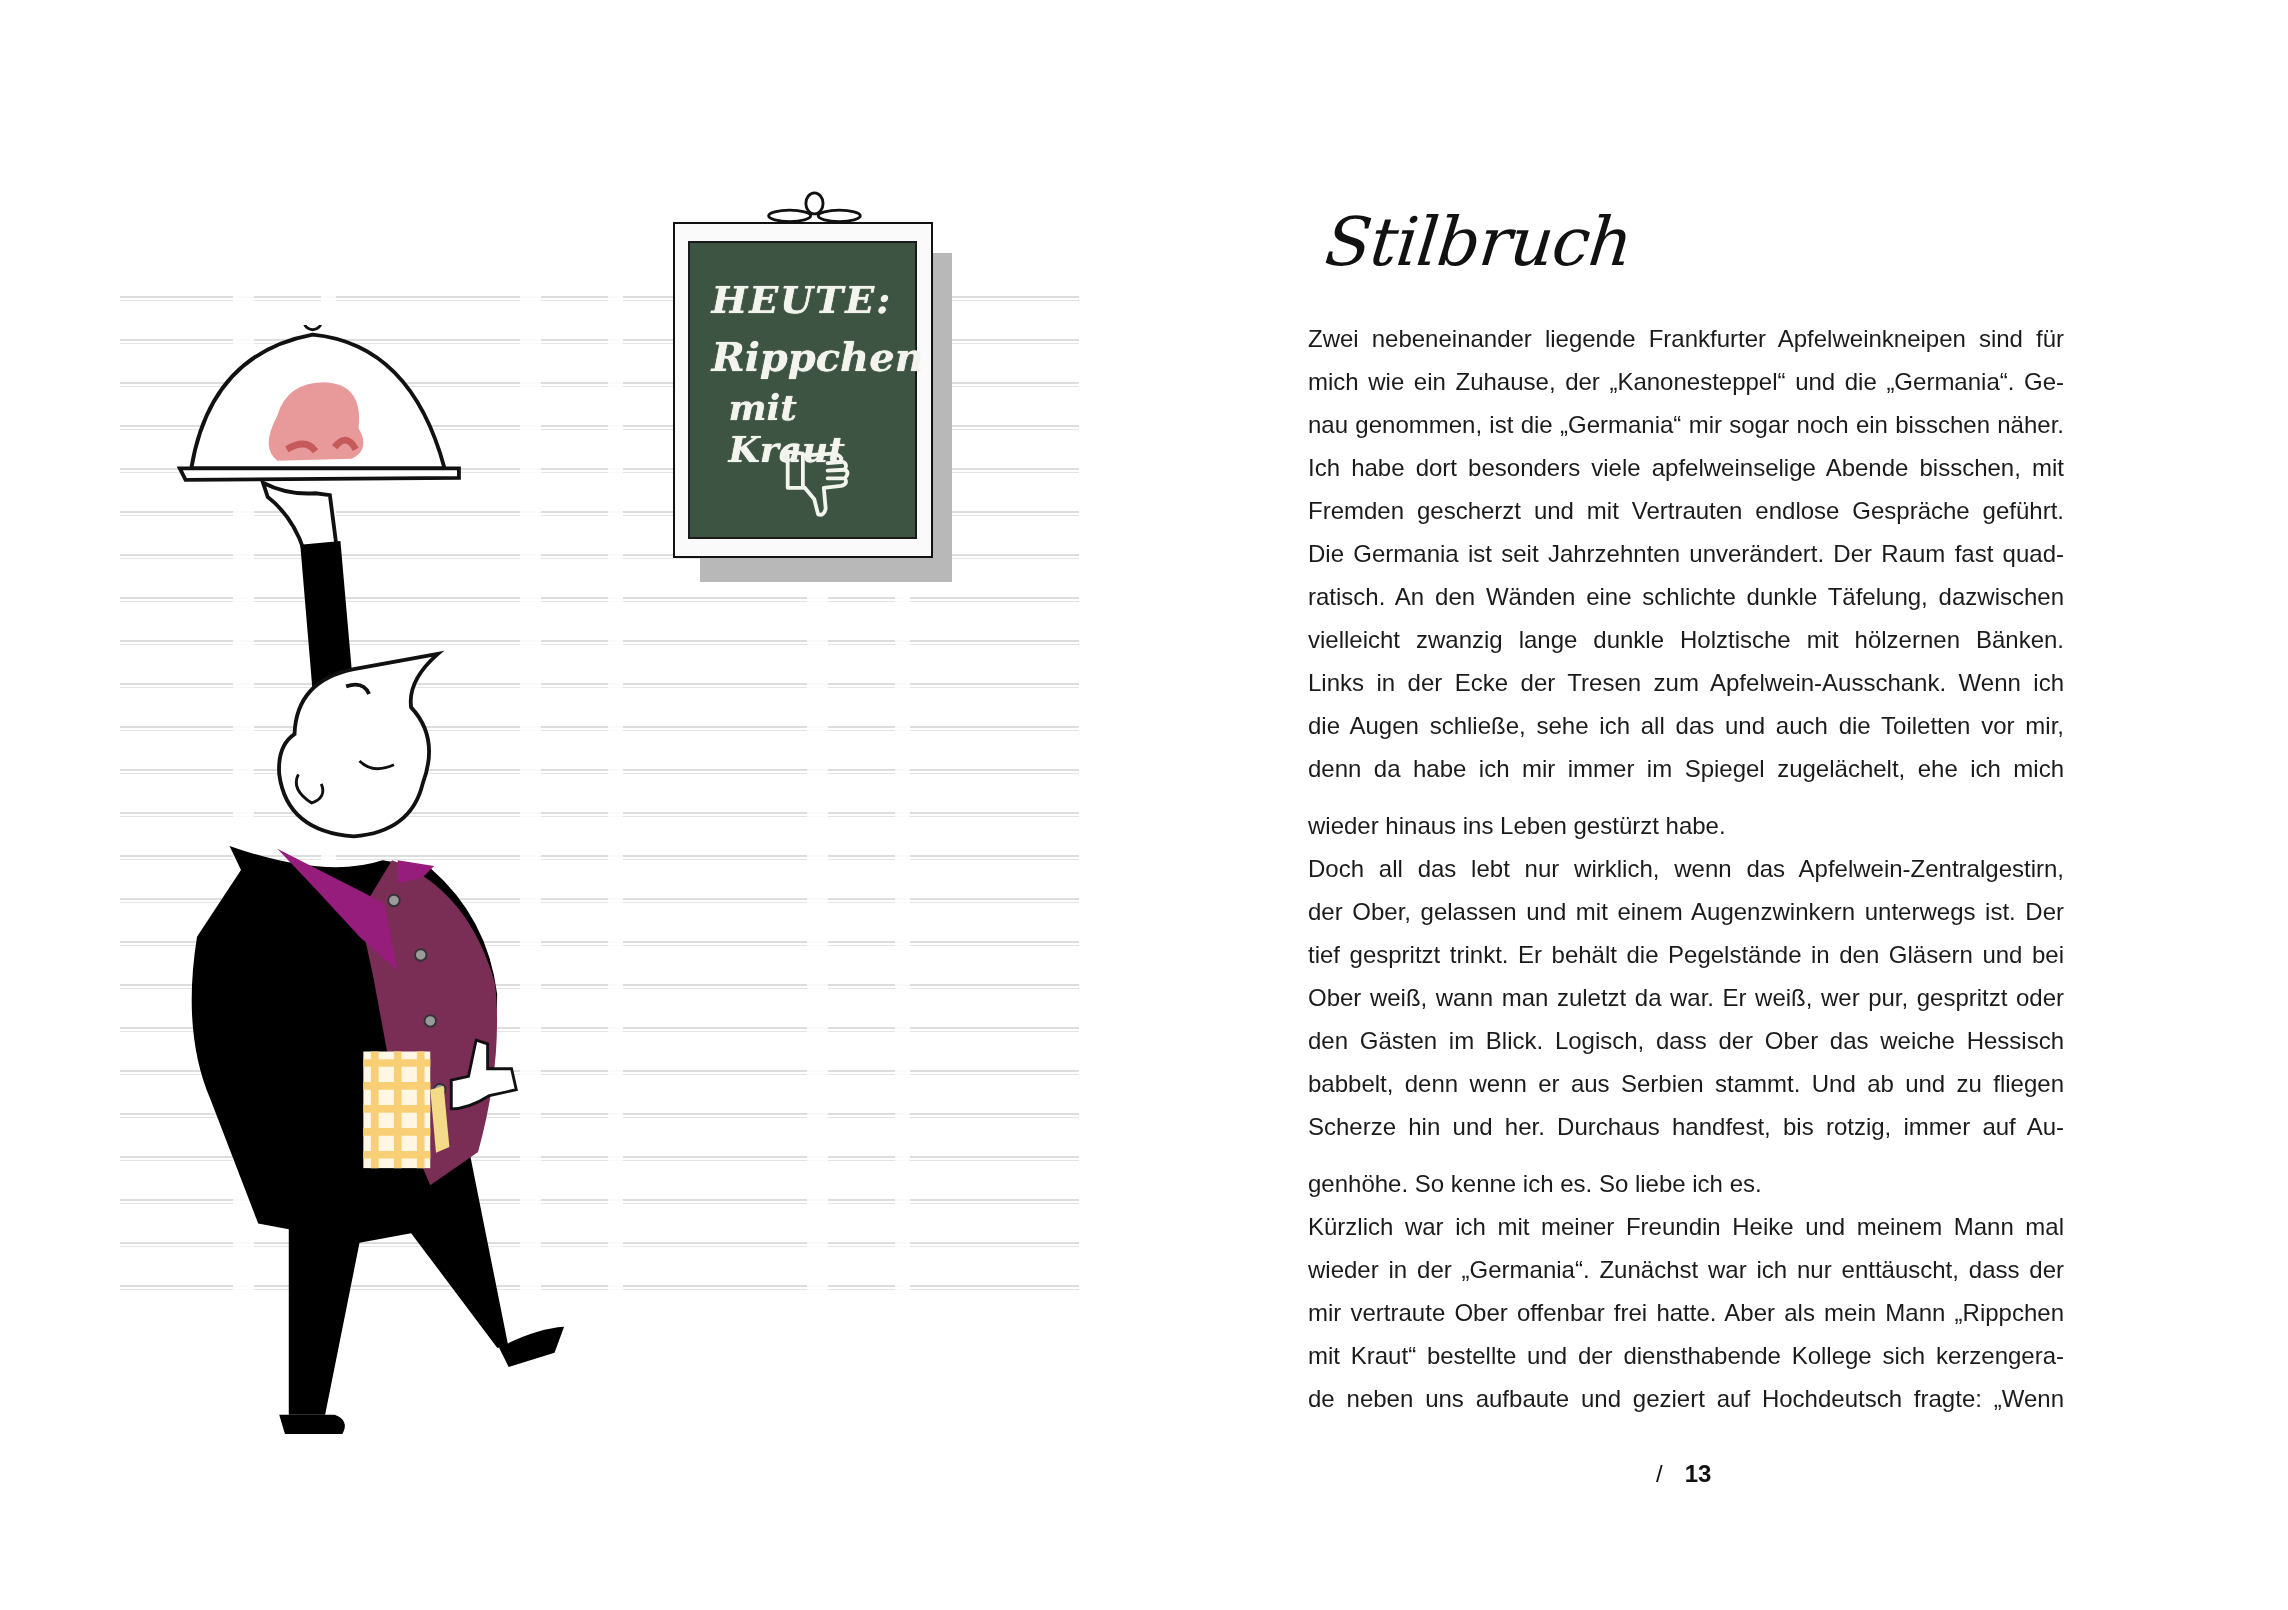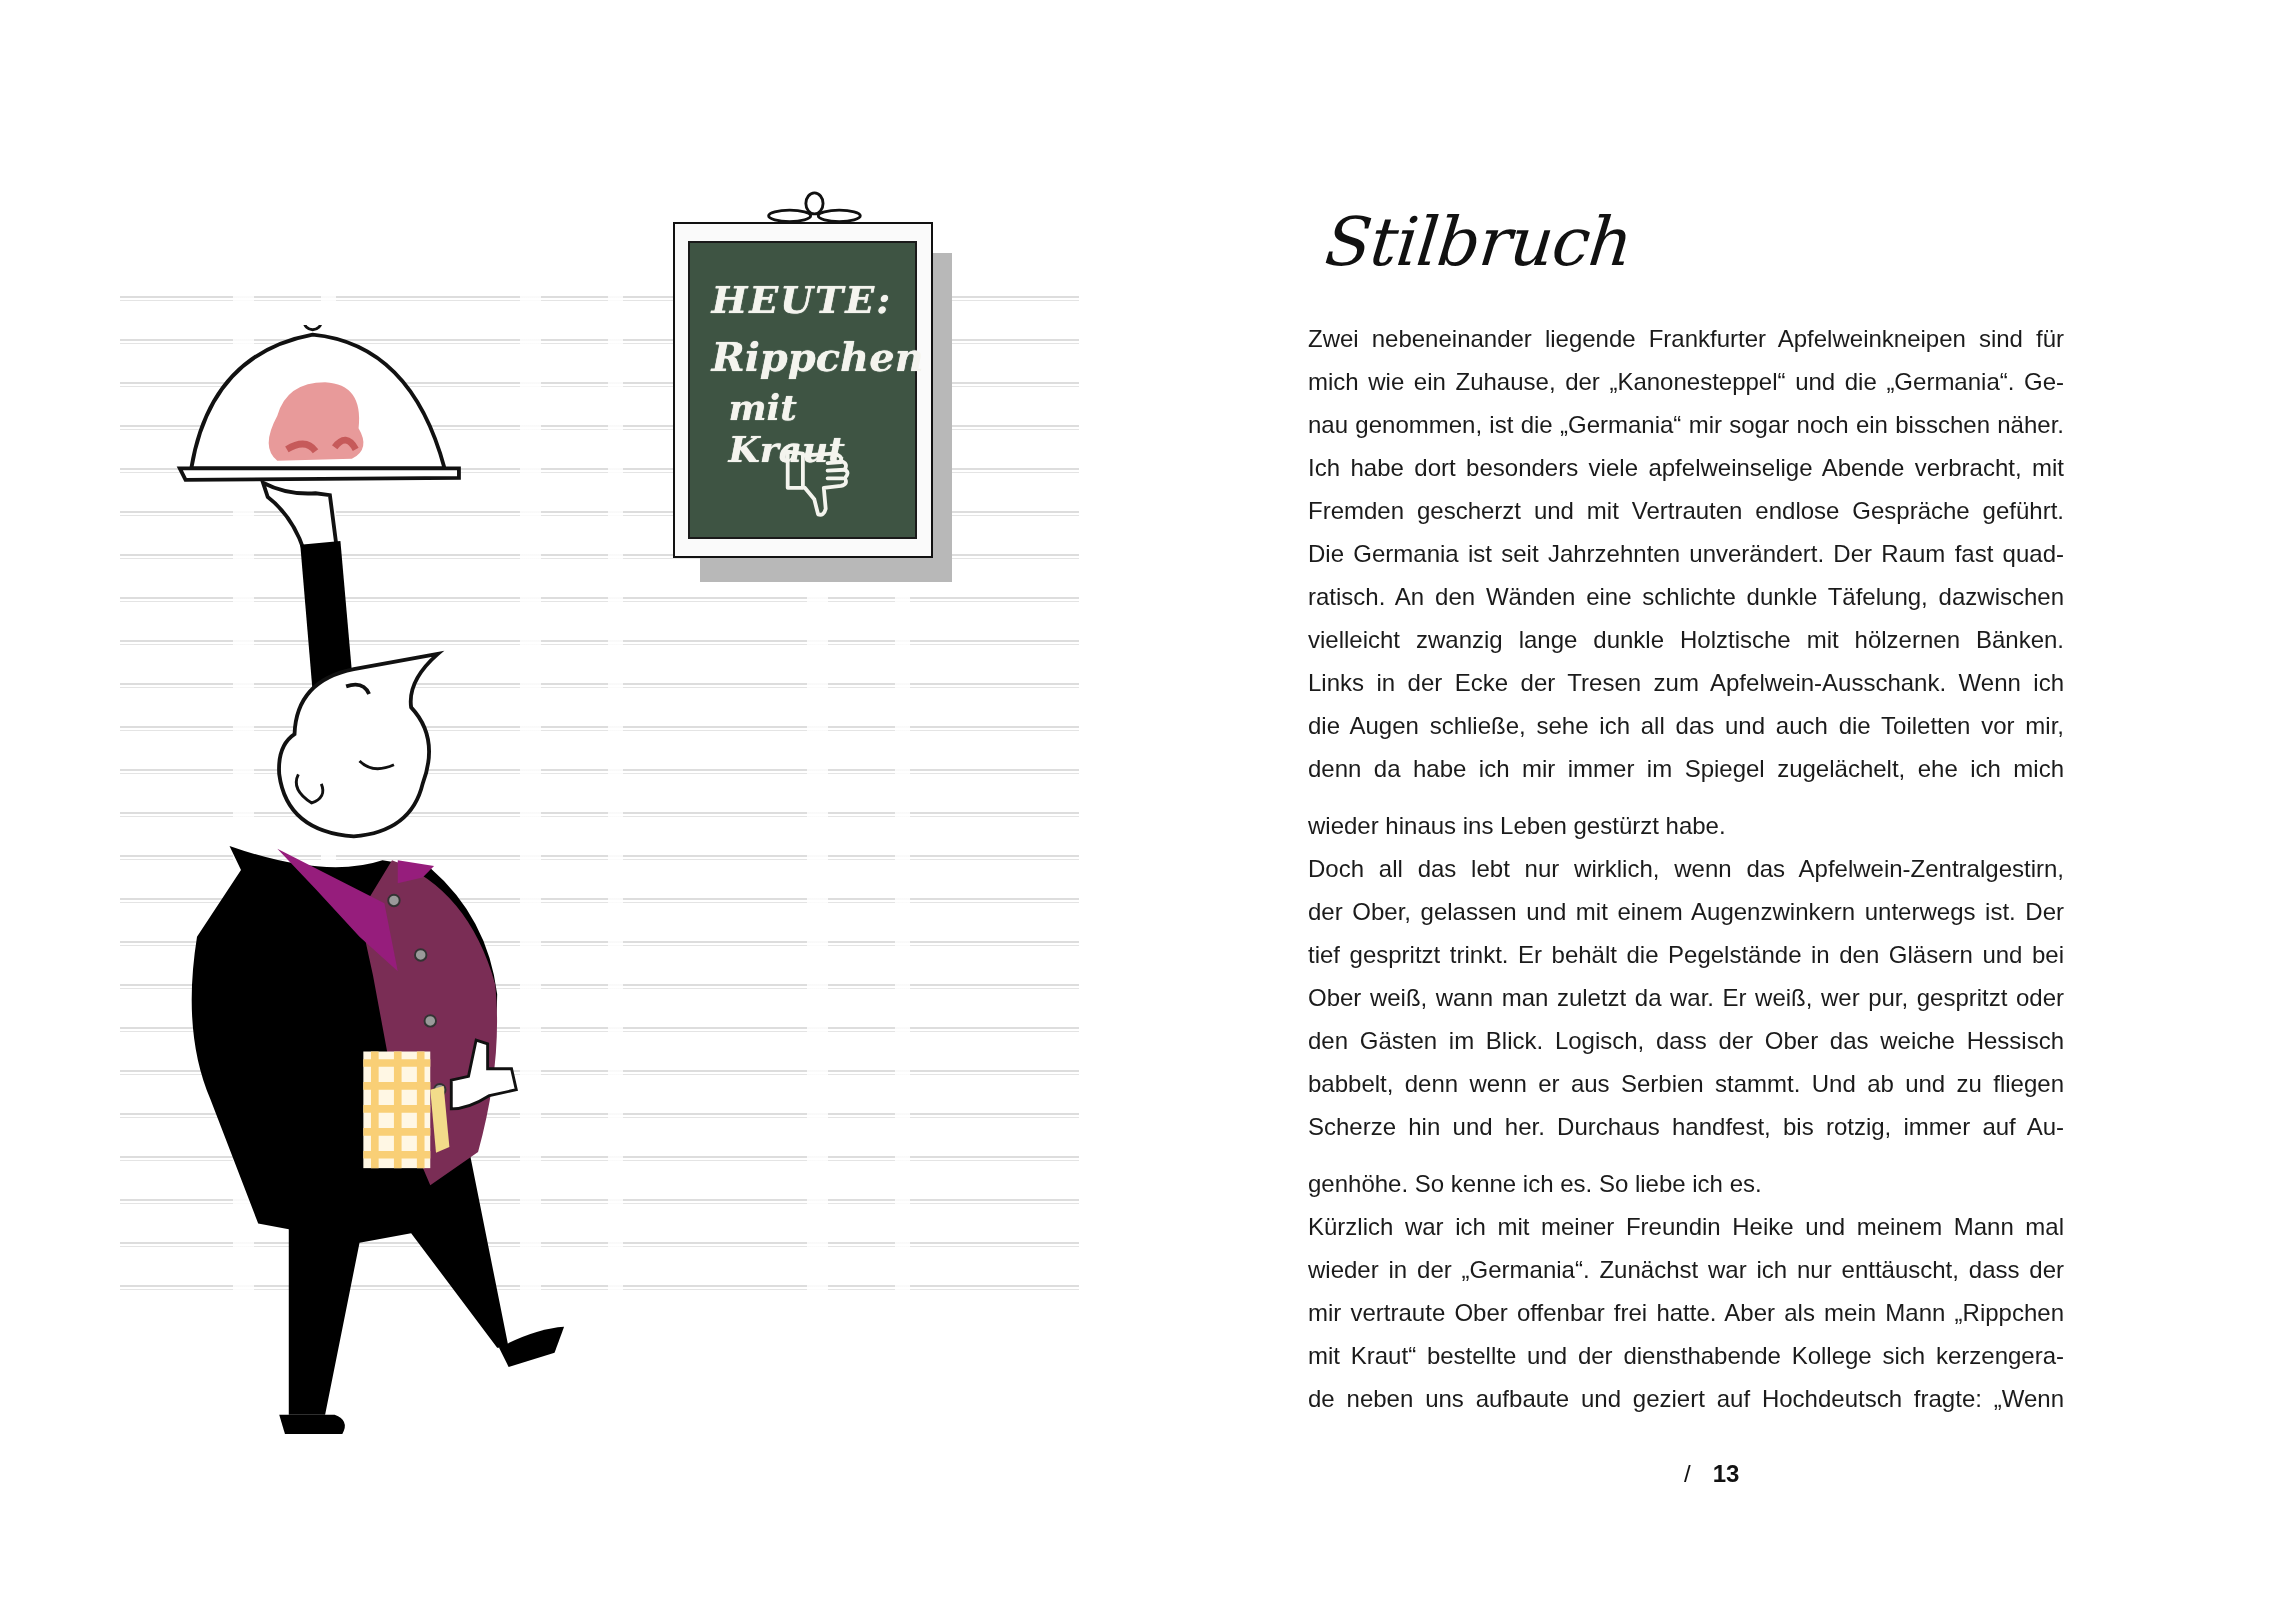--- a/index.html
+++ b/index.html
@@ -33,21 +33,21 @@
 
   
   .waiter { position:absolute; left:172px; top:325px; width:593px; height:1128px; }
 
   
   .text-page { position:absolute; left:1144px; top:0; width:1144px; height:1611px; }
   .chapter-title { position:absolute; left:182px; top:203px; font-family:"DejaVu Serif", serif; font-style:italic; font-size:67px; color:#111; letter-spacing:-1px; transform:skewX(-6deg); }
   .body-text { position:absolute; left:164px; top:317px; width:756px; font-size:24px; line-height:43px; color:#1b1b1b; text-align:justify; hyphens:manual; }
   .body-text .line { display:block; white-space:nowrap; text-align:justify; text-align-last:justify; height:43px; }
   .body-text .line.last { text-align-last:left;margin-top:14px; }
-  .page-number { position:absolute; left:540px; top:1460px; font-size:24px; color:#111; }
+  .page-number { position:absolute; left:512px; top:1460px; font-size:24px; color:#111; }
   .page-number .slash { margin-right:15.3px; font-weight:normal; }
   .page-number .num { font-weight:bold; }
 </style>
 </head>
 <body>
 
 <div class="illustration">
   <div class="brick-wall"></div>
 
   <div class="sign">
@@ -117,21 +117,21 @@
 </div>
 
 <div class="text-page">
   <div class="chapter-title">Stilbruch</div>
 
   <div class="body-text">
     <div>
       <span class="line">Zwei nebeneinander liegende Frankfurter Apfelweinkneipen sind für</span>
       <span class="line">mich wie ein Zuhause, der „Kanonesteppel“ und die „Germania“. Ge-</span>
       <span class="line">nau genommen, ist die „Germania“ mir sogar noch ein bisschen näher.</span>
-      <span class="line">Ich habe dort besonders viele apfelweinselige Abende verbracht, mit</span>
+      <span class="line">Ich habe dort besonders viele apfelweinselige Abende bisschen, mit</span>
       <span class="line">Fremden gescherzt und mit Vertrauten endlose Gespräche geführt.</span>
       <span class="line">Die Germania ist seit Jahrzehnten unverändert. Der Raum fast quad-</span>
       <span class="line">ratisch. An den Wänden eine schlichte dunkle Täfelung, dazwischen</span>
       <span class="line">vielleicht zwanzig lange dunkle Holztische mit hölzernen Bänken.</span>
       <span class="line">Links in der Ecke der Tresen zum Apfelwein-Ausschank. Wenn ich</span>
       <span class="line">die Augen schließe, sehe ich all das und auch die Toiletten vor mir,</span>
       <span class="line">denn da habe ich mir immer im Spiegel zugelächelt, ehe ich mich</span>
       <span class="line last">wieder hinaus ins Leben gestürzt habe.</span>
     </div>
     <div>

